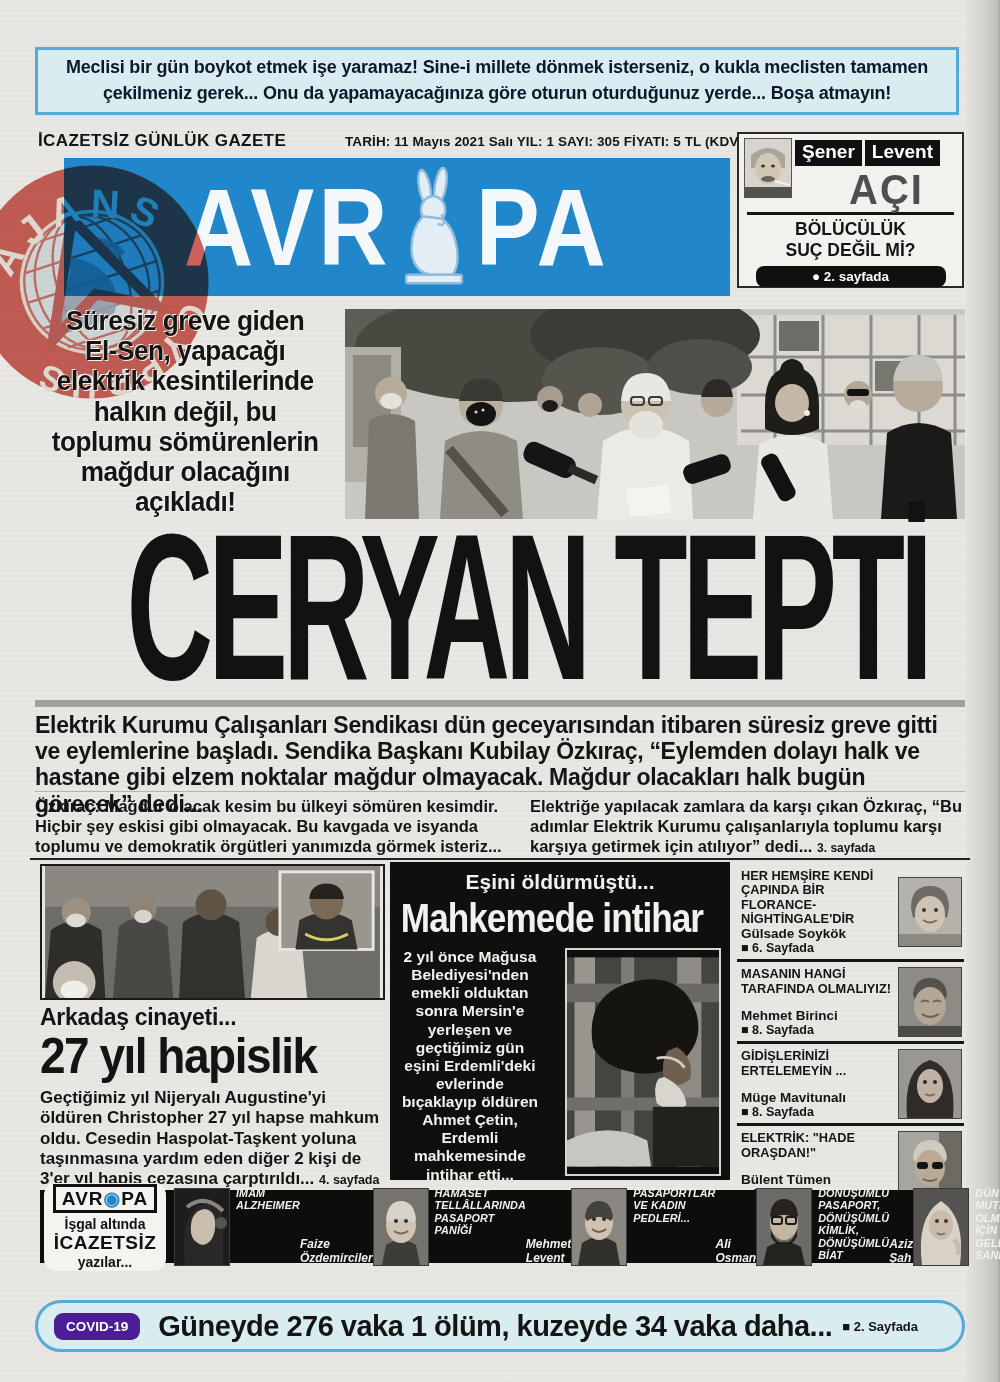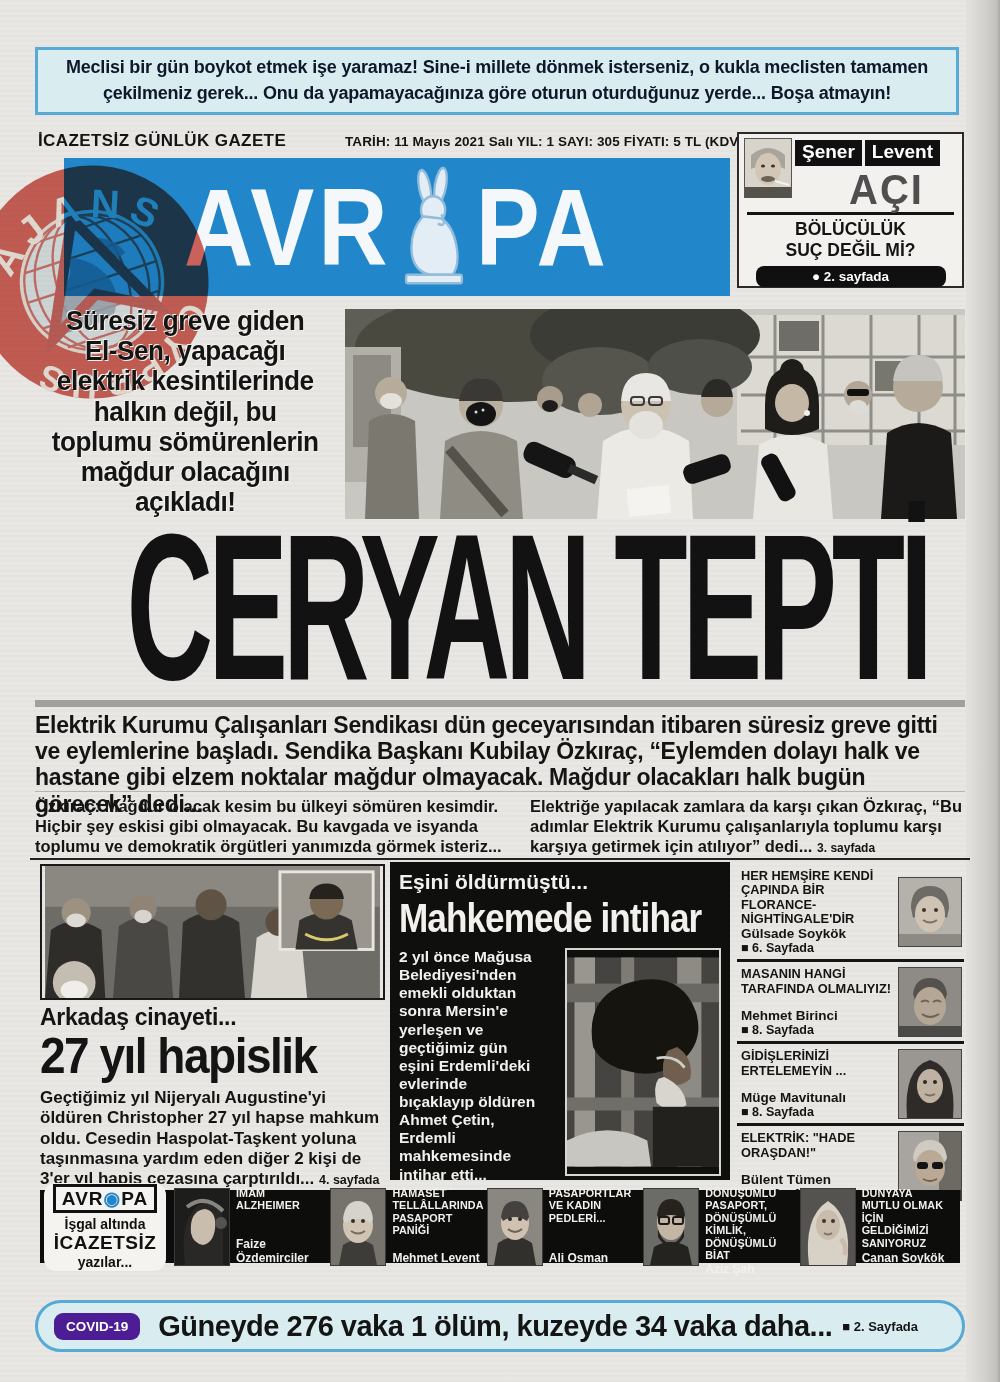--- a/index.html
+++ b/index.html
@@ -66,21 +66,21 @@
   .murder{left:40px;top:864px;width:345px;}
   .murder-photo{width:345px;height:136px;border:2px solid #1a1a1a;box-sizing:border-box;display:block;}
   .murder-kicker{margin-top:4px;font-size:23px;font-weight:bold;letter-spacing:-.3px;}
   .murder-head{font-size:46px;font-weight:bold;letter-spacing:-1.5px;line-height:1.02;
     transform:scaleY(1.08);transform-origin:left top;}
   .murder-body{margin-top:10px;font-size:17px;font-weight:bold;line-height:1.2;}
   .murder-body .pg{font-size:12.5px;}
   .murder-rule{margin-top:8px;border-top:3px solid #151515;}
   
   .suicide{left:390px;top:862px;width:340px;height:318px;background:#0f0f0e;color:#f2f1ed;
-    box-sizing:border-box;padding:8px 9px;}
+    box-sizing:border-box;padding:8px 9px;text-align:center;}
   .suicide-kicker{font-size:21px;font-weight:bold;}
   .suicide-head{font-size:37px;font-weight:bold;letter-spacing:-1px;white-space:nowrap;
     transform:scale(.95,1.1);transform-origin:left top;margin:2px 0 10px;}
   .suicide-flex{display:flex;gap:24px;}
   .suicide-body{width:152px;font-size:15.5px;font-weight:bold;line-height:1.17;}
   .suicide-body .pg{font-size:12.5px;font-weight:bold;display:block;margin-top:2px;}
   .suicide-photo{width:163px;height:224px;border:2px solid #d8d6d0;}
   
   .rail{left:737px;top:864px;width:227px;height:316px;display:flex;flex-direction:column;}
   .rail-item{flex:1;display:flex;padding:5px 2px 4px 4px;border-bottom:3px solid #151515;}
@@ -95,21 +95,21 @@
     align-items:center;padding:0 4px;box-sizing:border-box;color:#f2f1ed;}
   .logo-box{width:122px;height:88px;background:#f4f3ef;border-radius:12px;color:#111;
     display:flex;flex-direction:column;align-items:center;justify-content:center;flex:none;margin-right:8px;}
   .logo-word{border:3px solid #111;padding:0 6px;font-size:19px;font-weight:bold;letter-spacing:1px;}
   .logo-word .dot{color:#2187ca;}
   .logo-l1{font-size:14px;font-weight:bold;margin-top:3px;}
   .logo-l2{font-size:19px;font-weight:bold;letter-spacing:.5px;}
   .logo-l3{font-size:14px;font-weight:bold;}
   .colcell{flex:1;display:flex;gap:6px;height:88px;}
   .colcell svg{width:54px;height:76px;align-self:center;flex:none;border:1px solid #3a3a3a;}
-  .colcell .ctxt{display:flex;flex-direction:column;padding-top:4px;min-width:0;}
+  .colcell .ctxt{display:flex;flex-direction:row;padding-top:4px;min-width:0;font-style:italic;}
   .ctitle{font-size:10.8px;font-weight:bold;line-height:1.16;letter-spacing:.1px;}
   .cname{margin-top:auto;padding-bottom:6px;font-size:12px;font-weight:bold;}
   
   .covid{left:35px;top:1300px;width:930px;height:52px;background:#d9edf1;border:3px solid #57a9d6;
     border-radius:26px;box-sizing:border-box;display:flex;align-items:center;}
   .covid-badge{margin-left:16px;background:#4c1d95;color:#fff;border-radius:9px;
     font-size:13.5px;font-weight:bold;padding:6px 12px;flex:none;}
   .covid-text{margin-left:18px;font-size:29px;font-weight:bold;letter-spacing:-.5px;white-space:nowrap;}
   .covid-page{margin-left:10px;font-size:13px;font-weight:bold;}
 </style>

